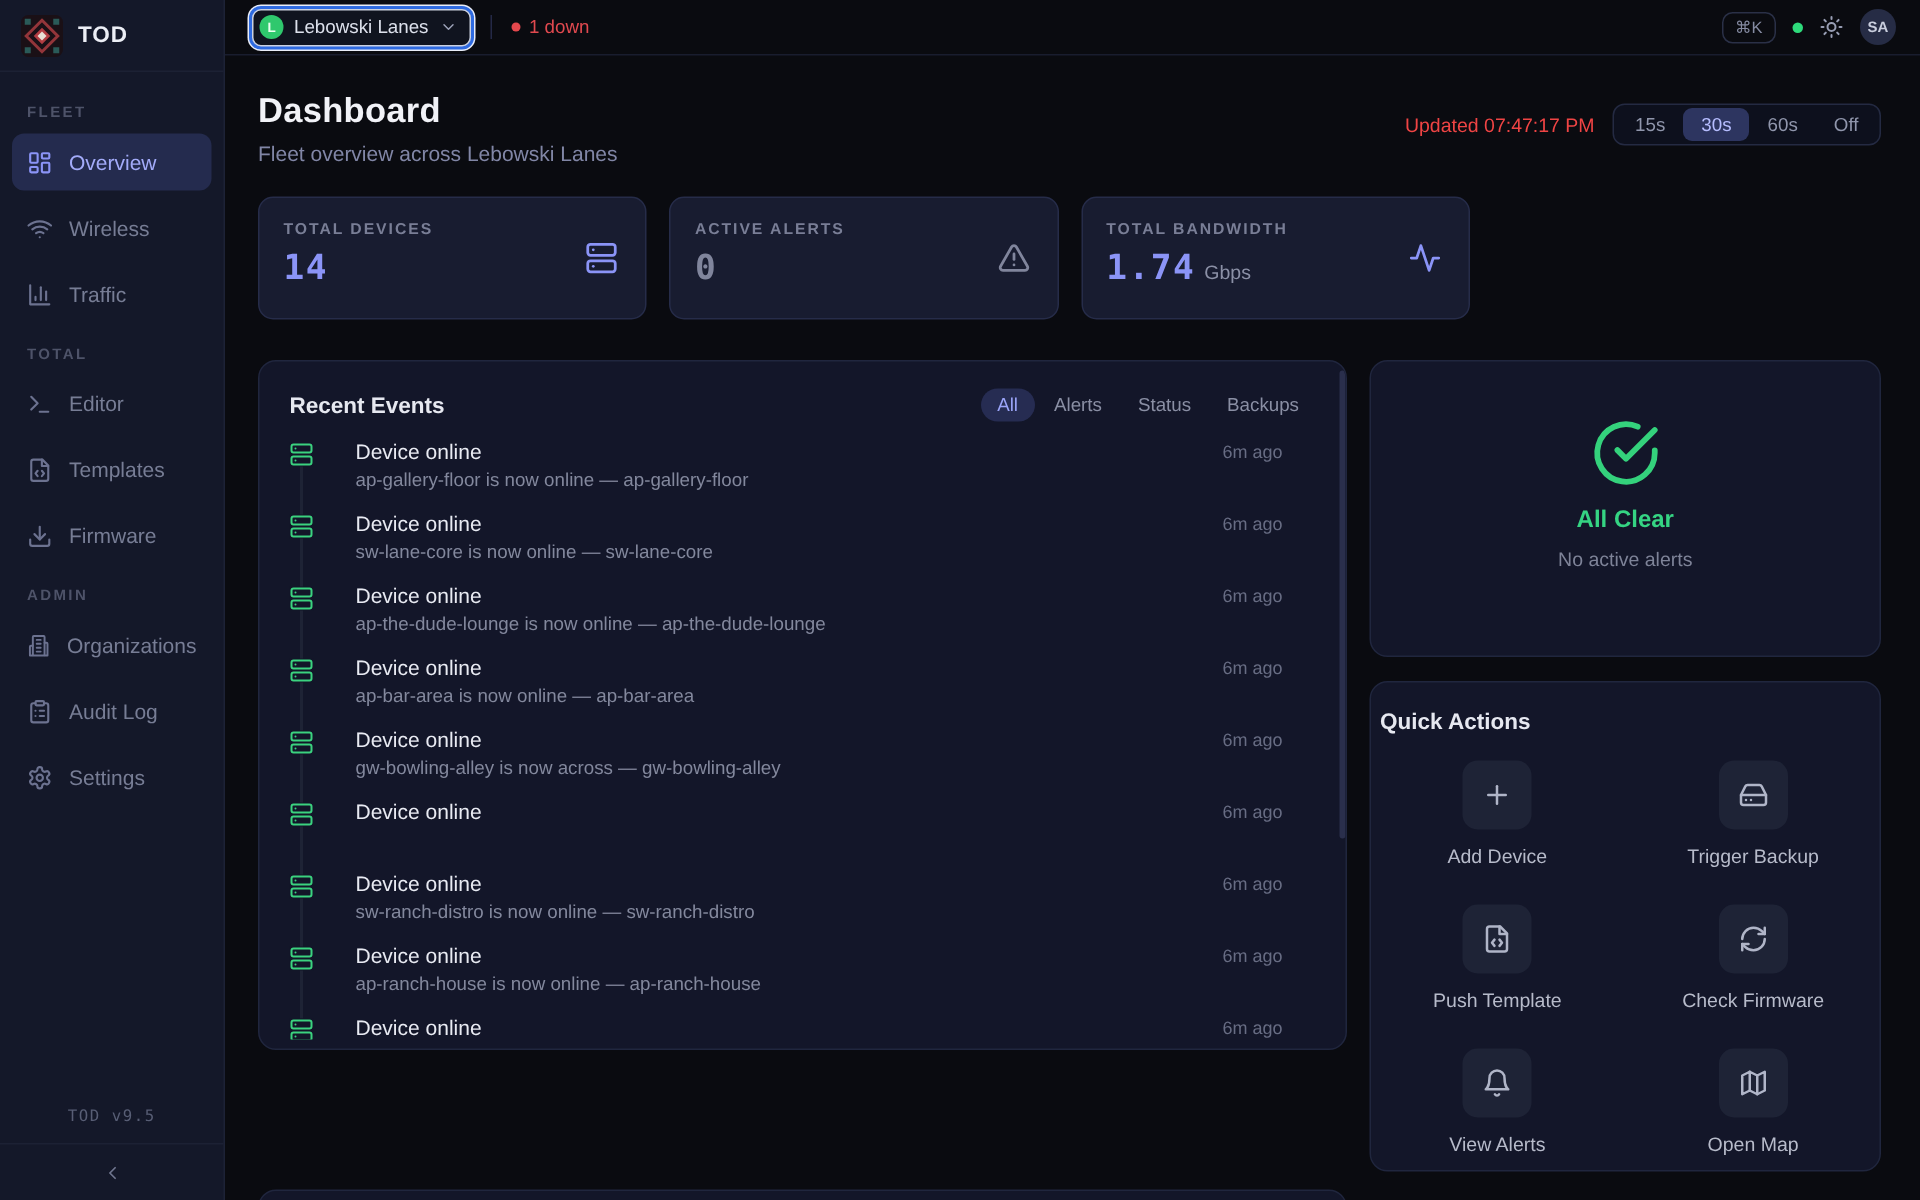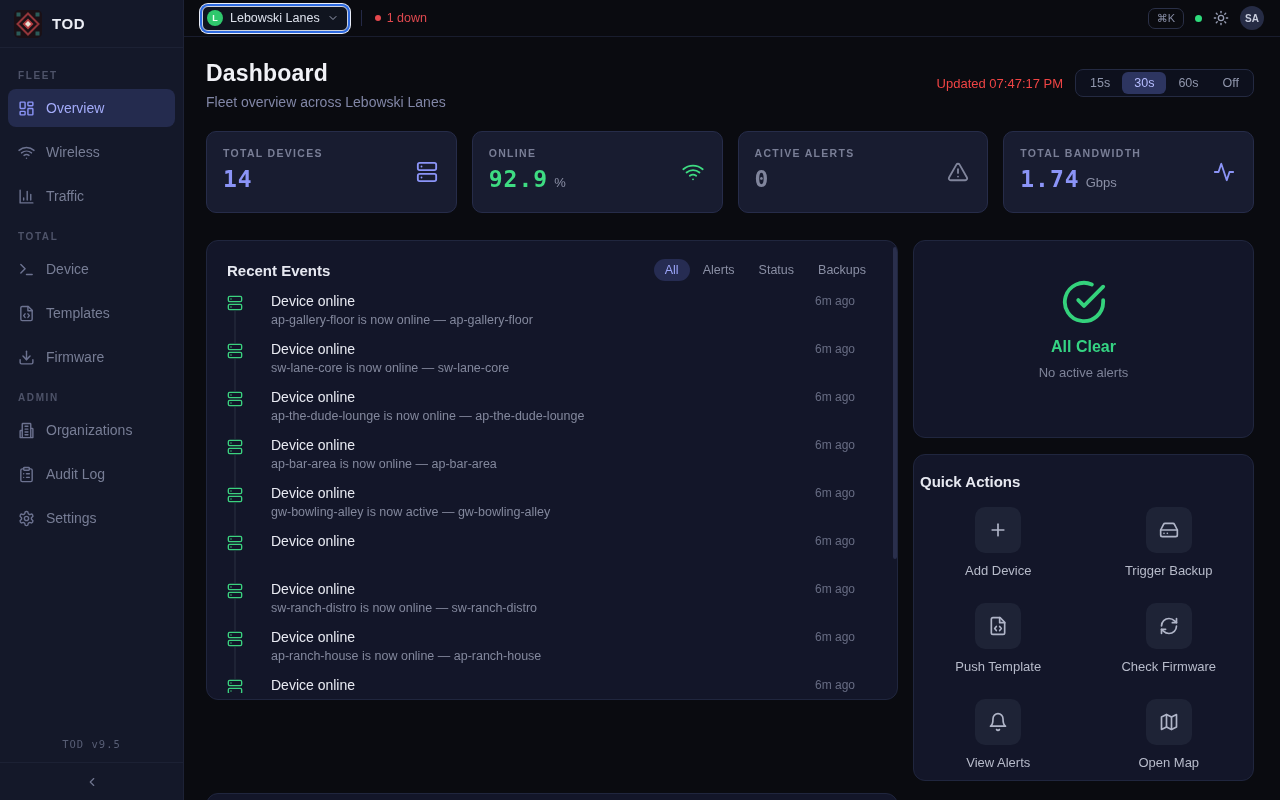--- a/index.html
+++ b/index.html
@@ -7,21 +7,21 @@
   body {
     display:flex;
     background:#0a0b10;
     font-family:"Liberation Sans", sans-serif;
     color:#e8eaf2;
     -webkit-font-smoothing:antialiased;
   }
   svg.ic { width:100%; height:100%; display:block; }
 
   
-  .sidebar { width:184px; flex-shrink:0; background:#141829; border-right:1px solid #1d2236; display:flex; flex-direction:column; }
+  .sidebar { width:150px; flex-shrink:0; background:#141829; border-right:1px solid #1d2236; display:flex; flex-direction:column; }
   .brand-row { height:48px; display:flex; align-items:center; gap:10px; padding:0 14px; border-bottom:1px solid #1c2134; }
   .logo { width:28px; height:28px; display:inline-flex; }
   .brand-name { font-size:15px; font-weight:700; letter-spacing:.6px; color:#eceef5; }
   .nav { flex:1; padding:6px 8px; overflow:hidden; }
   .nav-section-label { font-size:10px; font-weight:700; letter-spacing:1.6px; color:#4e5369; margin:16px 10px 8px; }
   .nav-item { display:flex; align-items:center; gap:11px; height:38px; padding:0 10px; border-radius:8px; color:#777d95; font-size:14px; cursor:pointer; margin-bottom:6px; }
   .nav-item .icw { width:17px; height:17px; display:inline-flex; color:#6c7290; }
   .nav-item.active { background:#242b4e; color:#a3abf9; }
   .nav-item.active .icw { color:#8b94f7; }
   .sidebar-foot { padding-top:8px; }
@@ -163,21 +163,21 @@
         <span>Traffic</span>
       </div>
       <div class="nav-section-label">TOTAL</div>
       <div class="nav-item">
         <span class="icw">
           <svg class="ic" viewBox="0 0 24 24" fill="none" stroke="currentColor" stroke-width="2" stroke-linecap="round" stroke-linejoin="round">
             <polyline points="4 17 10 11 4 5"></polyline>
             <line x1="12" y1="19" x2="20" y2="19"></line>
           </svg>
         </span>
-        <span>Device</span>
+        <span>Editor</span>
       </div>
       <div class="nav-item">
         <span class="icw">
           <svg class="ic" viewBox="0 0 24 24" fill="none" stroke="currentColor" stroke-width="2" stroke-linecap="round" stroke-linejoin="round">
             <path d="M14.5 2H6a2 2 0 0 0-2 2v16a2 2 0 0 0 2 2h12a2 2 0 0 0 2-2V7.5z"></path>
             <polyline points="14 2 14 8 20 8"></polyline>
             <path d="m10 12.5-2 2.5 2 2.5"></path>
             <path d="m14 12.5 2 2.5-2 2.5"></path>
           </svg>
         </span>
@@ -301,35 +301,20 @@
           <div class="stat-label">TOTAL DEVICES</div>
           <div class="stat-value-row">
             <span class="stat-value" style="color:#8b94f7">14</span>
           </div>
           <span class="stat-icon" style="color:#8b94f7">
             <svg class="ic" viewBox="0 0 24 24" fill="none" stroke="currentColor" stroke-width="2" stroke-linecap="round" stroke-linejoin="round">
               <rect x="2" y="2" width="20" height="8" rx="2"></rect>
               <rect x="2" y="14" width="20" height="8" rx="2"></rect>
               <line x1="6" y1="6" x2="6.01" y2="6"></line>
               <line x1="6" y1="18" x2="6.01" y2="18"></line>
-            </svg>
-          </span>
-        </div>
-        <div class="stat-card">
-          <div class="stat-label">ONLINE</div>
-          <div class="stat-value-row">
-            <span class="stat-value" style="color:#3edc82">92.9</span>
-            <span class="stat-suffix">%</span>
-          </div>
-          <span class="stat-icon" style="color:#3edc82">
-            <svg class="ic" viewBox="0 0 24 24" fill="none" stroke="currentColor" stroke-width="2" stroke-linecap="round" stroke-linejoin="round">
-              <path d="M5 12.55a11 11 0 0 1 14.08 0"></path>
-              <path d="M1.42 9a16 16 0 0 1 21.16 0"></path>
-              <path d="M8.53 16.11a6 6 0 0 1 6.95 0"></path>
-              <line x1="12" y1="20" x2="12.01" y2="20"></line>
             </svg>
           </span>
         </div>
         <div class="stat-card">
           <div class="stat-label">ACTIVE ALERTS</div>
           <div class="stat-value-row">
             <span class="stat-value" style="color:#80859c">0</span>
           </div>
           <span class="stat-icon" style="color:#80859c">
             <svg class="ic" viewBox="0 0 24 24" fill="none" stroke="currentColor" stroke-width="2" stroke-linecap="round" stroke-linejoin="round">
@@ -431,21 +416,21 @@
                 <span class="ev-icon">
                   <svg class="ic" viewBox="0 0 24 24" fill="none" stroke="currentColor" stroke-width="2" stroke-linecap="round" stroke-linejoin="round">
                     <rect x="2" y="2" width="20" height="8" rx="2"></rect>
                     <rect x="2" y="14" width="20" height="8" rx="2"></rect>
                     <line x1="6" y1="6" x2="6.01" y2="6"></line>
                     <line x1="6" y1="18" x2="6.01" y2="18"></line>
                   </svg>
                 </span>
                 <div class="ev-body">
                   <div class="ev-title">Device online</div>
-                  <div class="ev-detail">gw-bowling-alley is now active — gw-bowling-alley</div>
+                  <div class="ev-detail">gw-bowling-alley is now across — gw-bowling-alley</div>
                 </div>
                 <span class="ev-time">6m ago</span>
               </div>
               <div class="ev-row">
                 <span class="ev-icon">
                   <svg class="ic" viewBox="0 0 24 24" fill="none" stroke="currentColor" stroke-width="2" stroke-linecap="round" stroke-linejoin="round">
                     <rect x="2" y="2" width="20" height="8" rx="2"></rect>
                     <rect x="2" y="14" width="20" height="8" rx="2"></rect>
                     <line x1="6" y1="6" x2="6.01" y2="6"></line>
                     <line x1="6" y1="18" x2="6.01" y2="18"></line>

